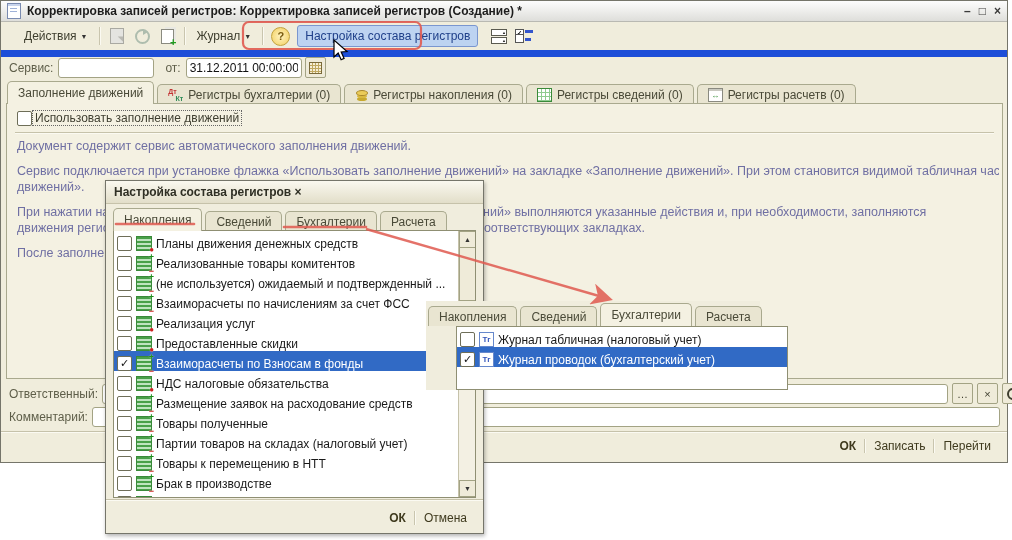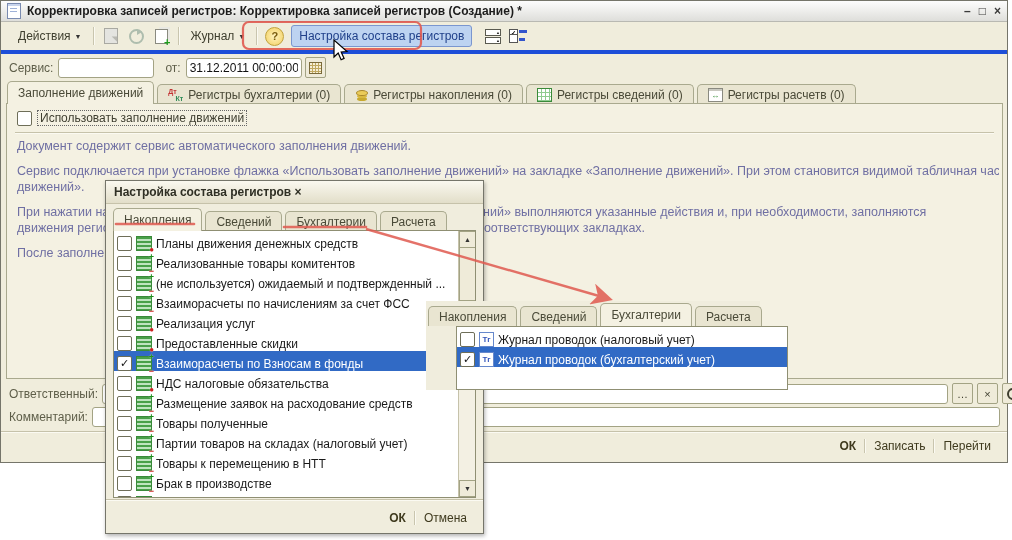--- a/index.html
+++ b/index.html
@@ -7,21 +7,21 @@
   .abs{position:absolute;}
   
   #win{position:absolute;left:0;top:0;width:1006px;height:461px;background:#F0EDDC;border:1px solid #75756A;}
   #titlebar{position:absolute;left:0;top:0;right:0;height:20px;background:linear-gradient(#FDFDFD,#DEDEDA);border-bottom:1px solid #B9B9B2;display:flex;align-items:center;padding:0 6px;gap:6px;}
   #titlebar .wtitle{font-size:12px;font-weight:bold;color:#1c1c1c;white-space:nowrap;flex:1;}
   .winctl{display:flex;gap:8px;align-items:center;color:#3a3a3a;font-size:12px;font-weight:bold;}
   .winctl span{cursor:default;line-height:12px;}
   .doc-ico{width:12px;height:14px;background:#fff;border:1px solid #7A8BB0;box-shadow:inset 0 2px 0 #C8D4EC;position:relative;}
   .doc-ico::after{content:"";position:absolute;left:2px;top:4px;width:7px;height:6px;background:repeating-linear-gradient(#9FB2D8 0 1px,transparent 1px 3px);}
   
-  #toolbar{position:absolute;left:0;top:21px;right:0;height:28px;display:flex;align-items:center;padding:0 10px;border-bottom:4px solid #1d4ed8;}
+  #toolbar{position:absolute;left:0;top:21px;right:0;height:28px;display:flex;align-items:center;padding:0 16px;border-bottom:7px solid #1d4ed8;}
   .tbtn{display:flex;align-items:center;gap:4px;padding:3px 6px;font-size:12px;color:#3E3E2E;border:1px solid transparent;border-radius:3px;}
   .arr{font-size:7px;color:#333;}
   .tsep{width:1px;height:18px;background:#C9C5AE;border-right:1px solid #FBFAF2;margin:0 4px;}
   .icobtn{width:23px;height:22px;display:flex;align-items:center;justify-content:center;border:1px solid transparent;border-radius:2px;}
   .hl-btn{margin-left:4px;padding:3px 7px;font-size:12px;color:#20408A;background:#BDD3F1;border:1px solid #7A96CF;border-radius:3px;}
   
   .ic-post{width:12px;height:14px;background:#E4E4E0;border:1px solid #A9A9A2;position:relative;}
   .ic-post::after{content:"◥";color:#B9B9B2;font-size:7px;position:absolute;right:0;bottom:0;}
   .ic-refresh{width:11px;height:11px;border:2px solid #AEBDAE;border-radius:50%;position:relative;}
   .ic-refresh::after{content:"";position:absolute;right:-3px;top:-2px;border:3px solid transparent;border-left:5px solid #AEBDAE;}
@@ -56,21 +56,21 @@
   .ti-coins{width:13px;height:12px;}
   .ti-coins::before{content:"";position:absolute;left:1px;top:1px;width:10px;height:4px;border-radius:50%;background:#EACB58;border:1px solid #A8862A;box-shadow:0 3px 0 -1px #D9B93E,0 6px 0 -1px #C8A92E;}
   .ti-grid{width:13px;height:12px;border:1px solid #3A8A3A;background:
     repeating-linear-gradient(90deg,transparent 0 3px,#8FCB8F 3px 4px),
     repeating-linear-gradient(transparent 0 3px,#8FCB8F 3px 4px),#fff;}
   .ti-calc{width:13px;height:12px;border:1px solid #8A8A80;background:#fff;box-shadow:inset 0 2px 0 #C9C9C0;color:#2E8B2E;font-size:8px;line-height:14px;text-align:center;}
   .ti-calc::after{content:"↔";}
   
   #panel{position:absolute;left:5px;top:102px;width:995px;height:274px;background:#F4F1E2;border:1px solid #A9A98E;}
   .cb{width:13px;height:13px;background:#fff;border:1px solid #6E6E58;border-radius:2px;display:inline-flex;align-items:center;justify-content:center;font-size:11px;line-height:11px;color:#111;flex:none;}
-  #usecb-row{position:absolute;left:10px;top:6px;display:flex;gap:5px;align-items:center;}
+  #usecb-row{position:absolute;left:10px;top:6px;display:flex;align-items:center;}
   #usecb-row .lbl{font-size:12px;color:#3E3E30;border:1px dotted #666;padding:0 2px;}
   #panel .hr{position:absolute;left:8px;right:8px;top:28px;height:0;border-top:1px solid #C6C2AA;border-bottom:1px solid #FBFAF2;}
   #hints{position:absolute;left:10px;top:34px;width:982px;overflow:hidden;font-size:12.5px;color:#6F6FA3;}
   #hints .para{margin-top:9px;}
   #hints .para:first-child{margin-top:0;}
   #hints .line{white-space:nowrap;height:16px;line-height:16px;}
   
   #resp-row{position:absolute;left:8px;top:382px;display:flex;align-items:center;gap:4px;}
   #comm-row{position:absolute;left:8px;top:406px;display:flex;align-items:center;gap:4px;}
   #footline{position:absolute;left:0;right:0;top:430px;border-top:1px solid #C6C2AA;border-bottom:1px solid #FBFAF2;}
@@ -373,21 +373,21 @@
   </div>
       <div class="tab">
 
     <span class="tlabel">Расчета</span>
   </div>
     </div>
   <div id="poplist">
       <div class="ritem">
     <span class="cb"></span>
     <span class="tg">Тг</span>
-    <span class="ilabel">Журнал проводок (налоговый учет)</span>
+    <span class="ilabel">Журнал табличная (налоговый учет)</span>
   </div>
       <div class="ritem selected">
     <span class="cb">✓</span>
     <span class="tg">Тг</span>
     <span class="ilabel">Журнал проводок (бухгалтерский учет)</span>
   </div>
     </div>
 </div>
 
 <svg id="anno" width="1012" height="540">

